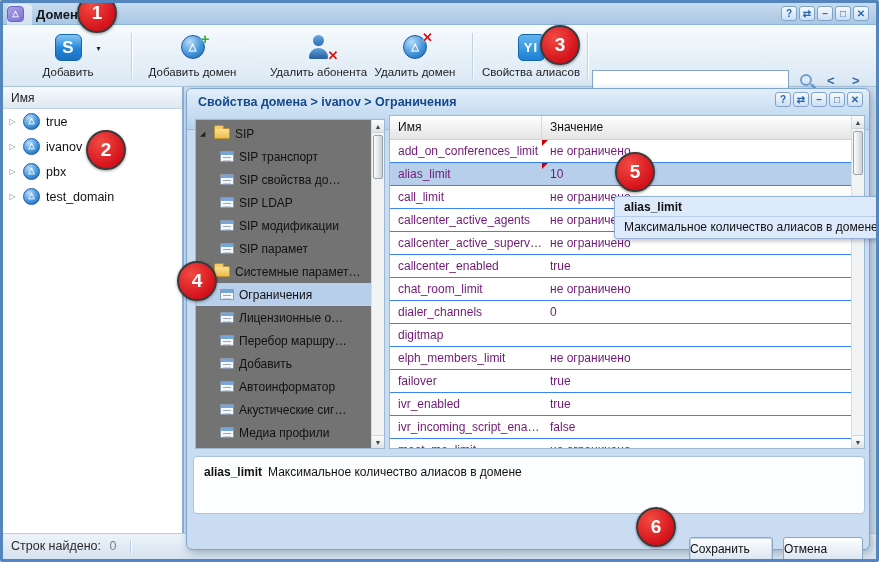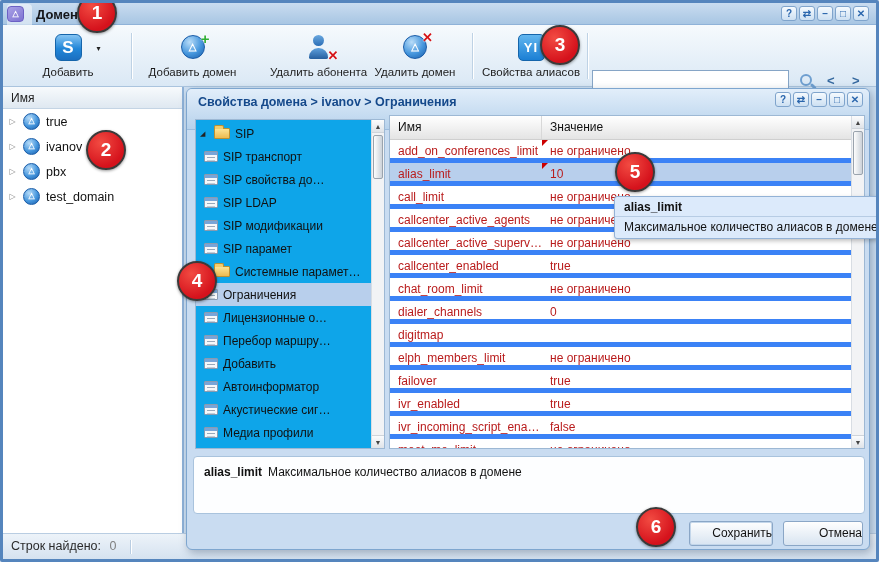--- a/index.html
+++ b/index.html
@@ -89,25 +89,25 @@
   
   .dialog { position:absolute; left:183px; top:85px; width:684px; height:462px;
             background:#c9dcf1; border:1px solid #7ea6cf; border-radius:6px;
             box-shadow:2px 3px 8px rgba(40,60,90,.35); z-index:20; }
   .dlg-titlebar { position:absolute; left:0; top:0; right:0; height:41px; border-radius:5px 5px 0 0;
                   background:linear-gradient(180deg,#e2eefa,#b7d2ec); border-bottom:1px solid #9cbcdd; }
   .dlg-title { position:absolute; left:11px; top:6px; font-size:12.5px; font-weight:bold; color:#15498b; }
   .wc-dlg { right:6px; }
 
   .dlg-tree { position:absolute; left:8px; top:30px; width:190px; height:330px;
-              background:#0ea5e9; border:1px solid #9db8d4; }
+              background:#737373; border:1px solid #9db8d4; }
   .dt-rows { position:absolute; left:0; top:2px; right:13px; bottom:0; overflow:hidden; }
   .dt-row { height:23px; display:flex; align-items:center; gap:5px; padding-left:4px;
             font-size:12px; color:#111; white-space:nowrap; }
-  .dt-child { padding-left:8px; }
+  .dt-child { padding-left:24px; }
   .dt-row.sel { background:#b8cfec; }
   .exp { width:9px; font-size:7px; color:#222; }
   .folder { position:relative; width:16px; height:11px; flex:0 0 16px; border-radius:1px;
             background:linear-gradient(180deg,#fce393,#edbb50); border:1px solid #bb9132; }
   .folder::before { content:""; position:absolute; left:-1px; top:-4px; width:8px; height:3px;
                     background:#f3cd6d; border:1px solid #bb9132; border-bottom:none;
                     border-radius:2px 2px 0 0; }
   .cfg { position:relative; width:14px; height:11px; flex:0 0 14px; border:1px solid #8a9bb0;
          border-radius:1px; background:linear-gradient(180deg,#78a5d8 0 3px,#f6f8fa 3px); }
   .cfg::after { content:""; position:absolute; left:2px; right:2px; top:5px;
@@ -124,39 +124,39 @@
               background:linear-gradient(90deg,#fdfdfd,#ccd2d9); border:1px solid #9aa3ad; border-radius:2px; }
 
   .dlg-table { position:absolute; left:202px; top:26px; width:476px; height:334px;
                background:#fff; border:1px solid #9db8d4; }
   .thead { position:absolute; left:0; top:0; right:0; height:24px;
            background:linear-gradient(180deg,#fff,#e4e4e4); border-bottom:1px solid #cfcfcf; display:flex; }
   .th { font-size:12px; color:#111; padding:4px 0 0 8px; border-right:1px solid #d8d8d8; }
   .th-name { width:152px; }
   .th-val { flex:1; }
   .tbody { position:absolute; left:0; top:24px; right:13px; bottom:0; overflow:hidden; }
-  .row { height:23px; display:flex; border-bottom:5px solid #3b82f6; font-size:12px; color:#b91c1c; }
+  .row { height:23px; display:flex; border-bottom:1px solid #3b82f6; font-size:12px; color:#701a75; }
   .row.sel { background:#b8cfec; }
   .c-name { width:152px; padding:4px 2px 0 8px; white-space:nowrap; overflow:hidden; }
   .c-val { flex:1; padding:4px 2px 0 8px; position:relative; white-space:nowrap; }
   .mod::before { content:""; position:absolute; left:0; top:0;
                  border-top:6px solid #cc0000; border-right:6px solid transparent; }
 
   .tooltip { position:absolute; left:427px; top:107px; background:#dceafb;
              border:1px solid #93b2d6; border-radius:3px; box-shadow:1px 2px 4px rgba(0,0,0,.25);
              z-index:40; font-size:12px; white-space:nowrap; }
   .tt-title { font-weight:bold; color:#111; padding:3px 9px 2px; border-bottom:1px solid #b7cce4; }
   .tt-body { padding:3px 9px 4px; color:#111; }
 
   .desc { position:absolute; left:6px; top:367px; width:672px; height:58px;
           background:#fdfeff; border:1px solid #a9c3dd; border-radius:4px;
           font-size:12px; color:#111; padding:8px 10px; }
   .desc b { margin-right:6px; }
 
-  .btn { position:absolute; top:432px; height:25px; text-align:right; font-size:12px; color:#111;
+  .btn { position:absolute; top:448px; height:25px; text-align:left; font-size:12px; color:#111;
          background:linear-gradient(180deg,#fefefe,#d8e4f1); border:1px solid #8aa6c6;
          border-radius:3px; padding-top:4px; cursor:default; }
   .btn-save { left:502px; width:84px; box-shadow:inset 0 0 0 1px #c3d6ea; }
   .btn-cancel { left:596px; width:80px; }
 
   
   .badge { position:absolute; width:40px; height:40px; border-radius:50%;
            background:radial-gradient(circle at 35% 30%, #f24b42, #d5121c 70%);
            border:2px solid #3a3a3a; box-shadow:0 1px 3px rgba(0,0,0,.4);
            color:#fff; font-weight:bold; font-size:19px;

